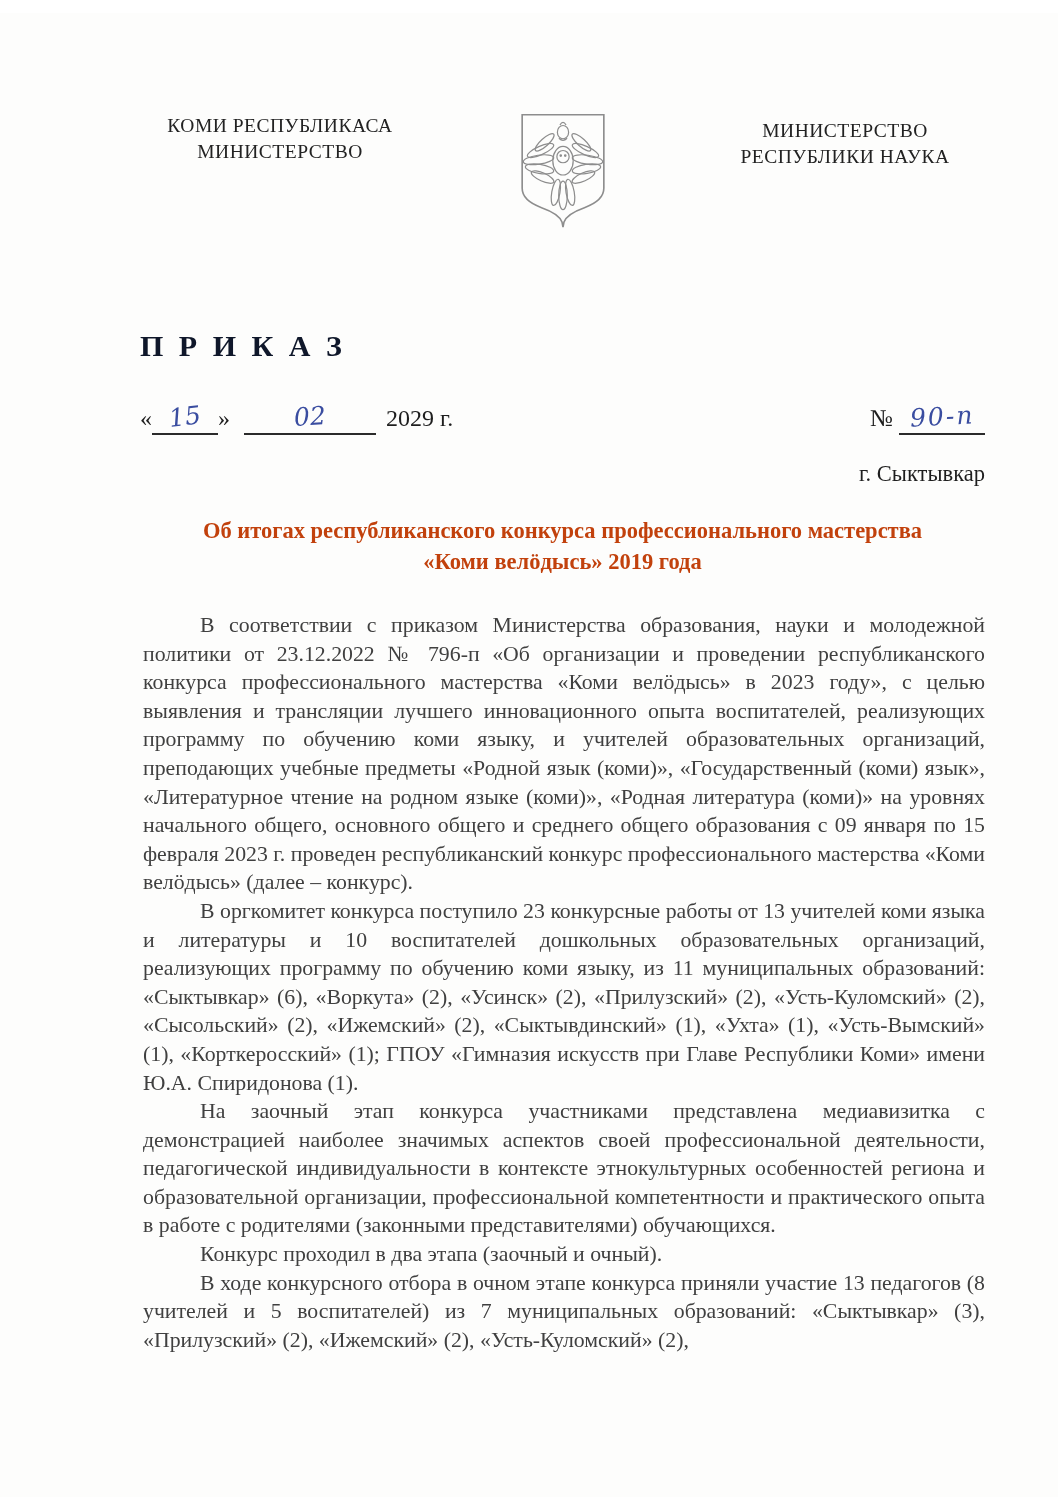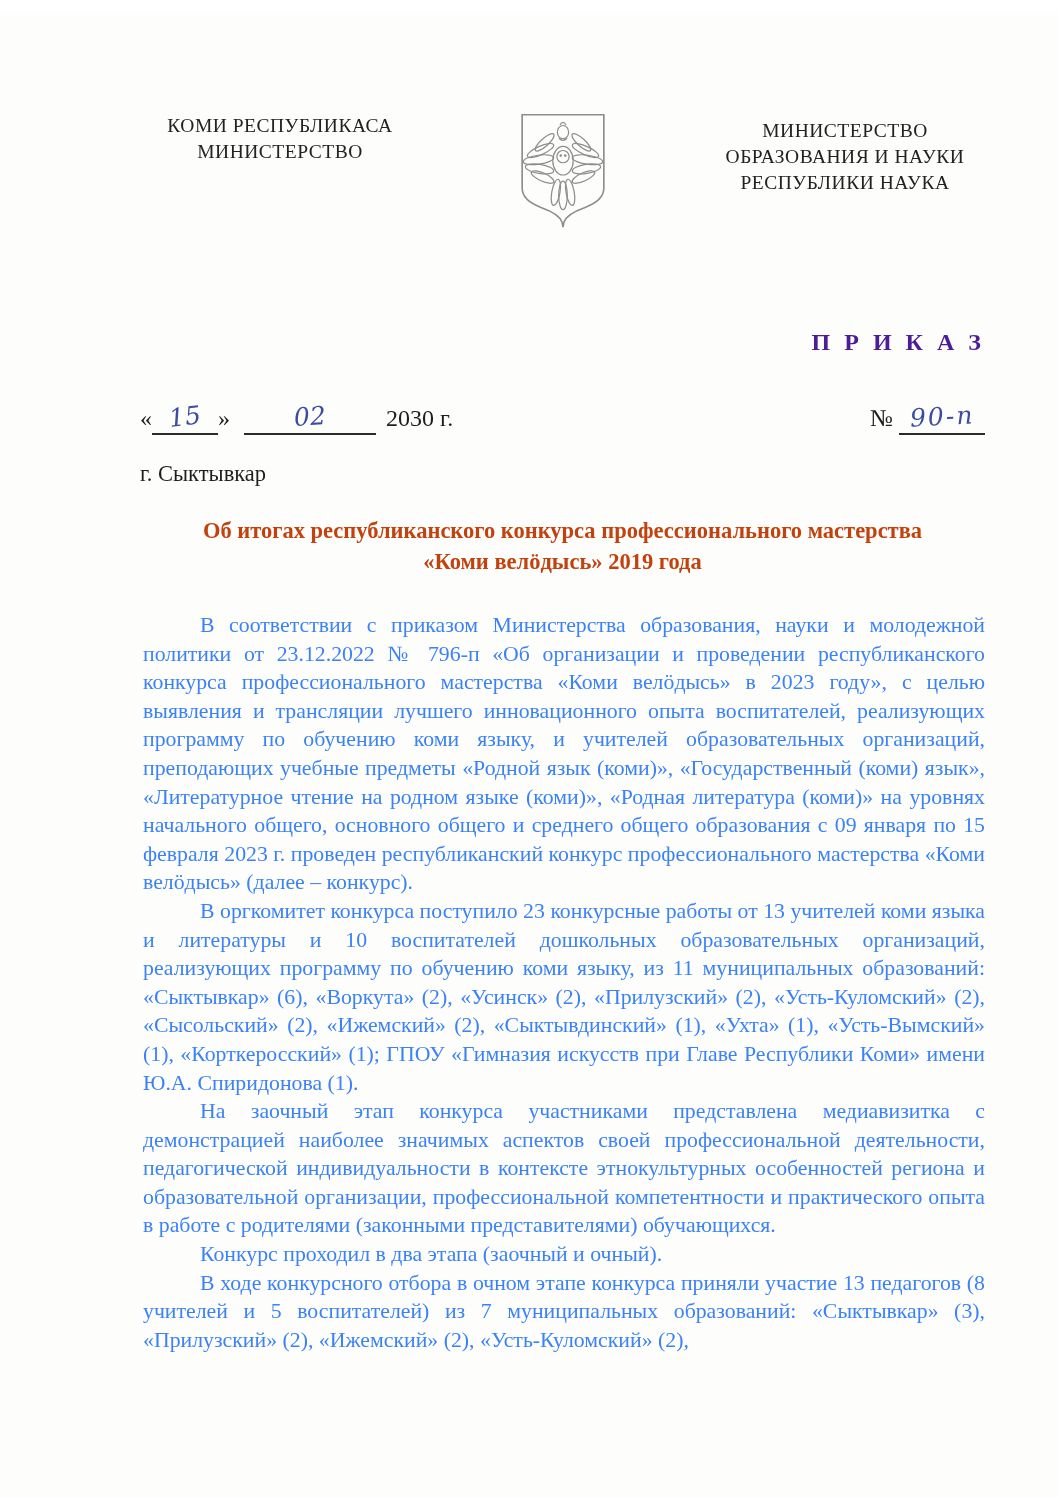--- a/index.html
+++ b/index.html
@@ -27,25 +27,25 @@
   .org-right { left: 700px; top: 105px; width: 290px; }
   .emblem-wrap {
     position: absolute;
     left: 514px; top: 96px;
     width: 98px; height: 132px;
   }
   
   .doc-title {
     position: absolute;
     left: 140px; top: 316px; width: 845px;
-    text-align: right;
-    font-size: 24px;
+    text-align: left;
+    font-size: 30px;
     font-weight: bold;
     letter-spacing: 4px;
-    color: #4c1d95;
+    color: #0f172a;
   }
   .date-row {
     position: absolute;
     left: 140px; top: 392px; width: 845px;
     font-size: 24px;
     display: flex;
     justify-content: space-between;
     align-items: baseline;
   }
   .blank {
@@ -68,41 +68,41 @@
     position: relative;
     top: -3px;
   }
   .hw-day   { transform: rotate(-7deg); }
   .hw-month { transform: rotate(-4deg); }
   .hw-num   { transform: rotate(-3deg); letter-spacing: 2px; }
   .year-txt { margin-left: 4px; }
   .place-line {
     position: absolute;
     left: 140px; top: 448px; width: 845px;
-    text-align: left;
+    text-align: right;
     font-size: 22.5px;
   }
   
   .subject {
     position: absolute;
     left: 140px; top: 502px; width: 845px;
     text-align: center;
     font-size: 22.5px;
     font-weight: bold;
     line-height: 31px;
     color: #c2410c;
   }
   
   .body-text {
     position: absolute;
     left: 143px; top: 598px; width: 842px;
     font-size: 21.8px;
     line-height: 28.6px;
     text-align: justify;
-    color: #3b82f6;
+    color: #404040;
   }
   .body-text p { text-indent: 57px; margin: 0; }
   
   .emblem-svg { width: 100%; height: 100%; }
 </style>
 </head>
 <body>
 
 <div class="page">
 
@@ -141,29 +141,28 @@
 
         <ellipse cx="48" cy="21" rx="5.5" ry="6.5"></ellipse>
         <path d="M45,14 Q48,9 51,14"></path>
         <path d="M44,27 Q48,31 52,27"></path>
       </g>
     </svg>
   </div>
 
   <div class="org-block org-right">
     <div>МИНИСТЕРСТВО</div>
-    <div>ОБРАЗОВАНИЯ И НАУКИ</div>
     <div>РЕСПУБЛИКИ НАУКА</div>
   </div>
 
   <div class="doc-title">П Р И К А З</div>
 
   <div class="date-row">
     <div>
-      <span>«</span><span class="blank blank-day"><span class="hw hw-day">15</span></span><span>»</span><span class="blank blank-month"><span class="hw hw-month">02</span></span><span class="year-txt">2030 г.</span>
+      <span>«</span><span class="blank blank-day"><span class="hw hw-day">15</span></span><span>»</span><span class="blank blank-month"><span class="hw hw-month">02</span></span><span class="year-txt">2029 г.</span>
     </div>
     <div>
       <span>№</span><span class="blank blank-num"><span class="hw hw-num">90-п</span></span>
     </div>
   </div>
 
   <div class="place-line">г. Сыктывкар</div>
 
   <div class="subject">
     <div>Об итогах республиканского конкурса профессионального мастерства</div>

